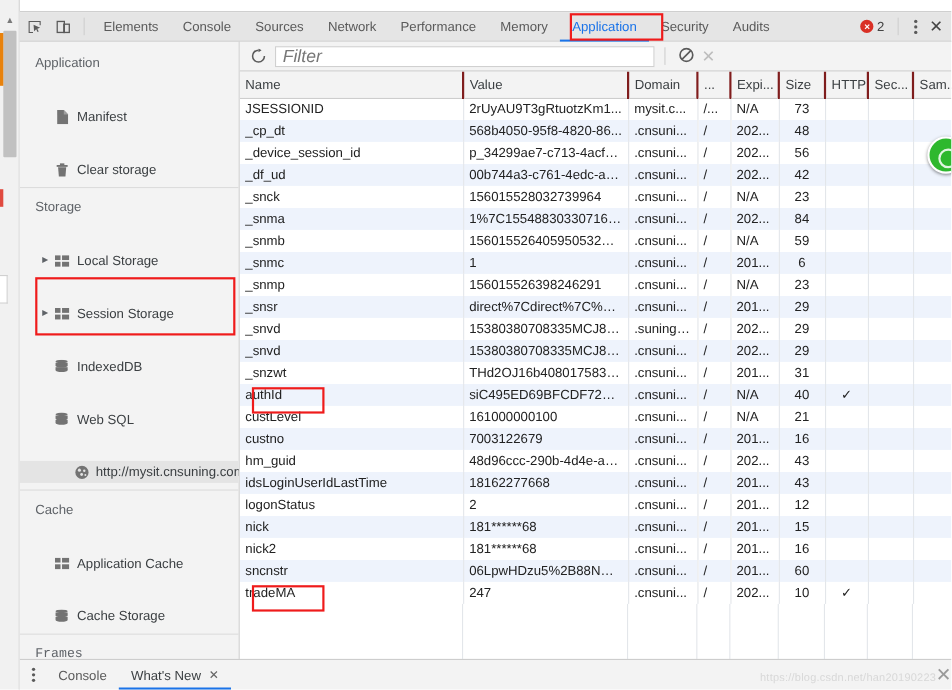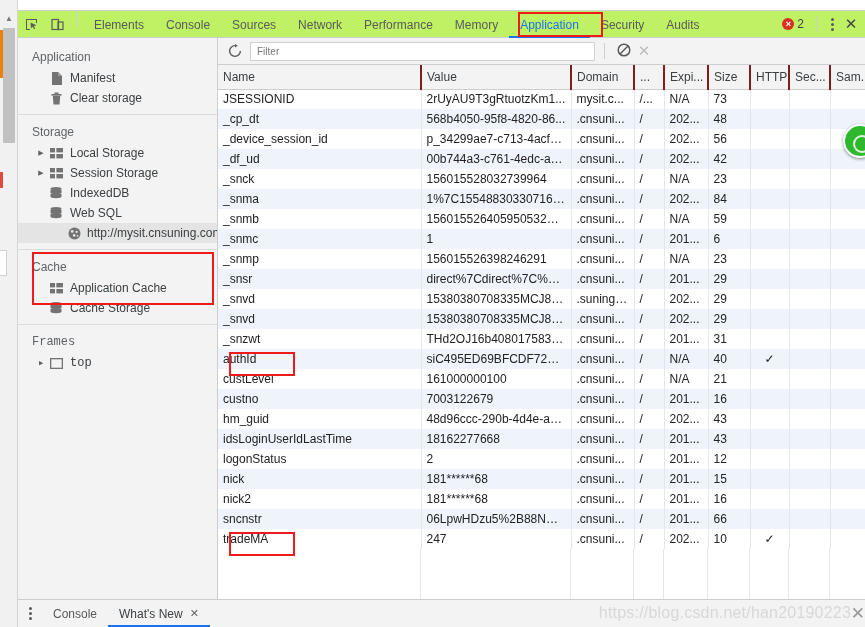--- a/index.html
+++ b/index.html
@@ -35,23 +35,23 @@
   
   .devtools {
     position: absolute; left: 18px; top: 10px;
     width: 847px; height: 617px;
     background: #ffffff;
     border-top: 1px solid #cfcfcf;
   }
 
   
   .toolbar {
-    position: relative; height: 27px; background: #bef264;
+    position: relative; height: 27px; background: #e5e5e5;
     border-bottom: 1px solid #cdcdcd;
-    display: flex; 
+    display: flex; align-items: center;
   }
   .tb-icon {
     width: 26px; height: 26px; display: flex; align-items: center; justify-content: center;
     color: #5a5a5a;
   }
   .tb-sep { width: 1px; height: 16px; background: #cfcfcf; margin: 0 6px; }
   .tabs { display: flex; align-items: stretch; height: 27px; }
   .tab {
     padding: 0 11px; display: flex; align-items: center;
     font-size: 12px; color: #5a5a5a; white-space: nowrap; position: relative;
@@ -81,41 +81,41 @@
     width: 200px; background: #f3f3f3; border-right: 1px solid #cdcdcd;
     padding-top: 8px; position: relative; overflow: hidden;
   }
   .sb-section-title {
     font-size: 12px; color: #5f6368; padding: 4px 0 4px 14px;
   }
   .sb-group { padding-bottom: 6px; border-bottom: 1px solid #dcdcdc; }
   .sb-group.last { border-bottom: none; font-family: Liberation Mono, monospace; }
   .sb-item {
     display: flex; align-items: center; height: 20px;
-    font-size: 12px; color: #3c4043; padding-left: 30px; position: relative;
+    font-size: 12px; color: #3c4043; padding-left: 30px; position: relative; margin-top: 28px;
   }
   .sb-item.indent2 { padding-left: 50px; }
   .sb-item.selected { background: #e4e4e4; }
   .sb-arrow {
     position: absolute; left: 18px; width: 10px; text-align: center;
     font-size: 7px; color: #5f6368; line-height: 20px;
   }
   .sb-ico { width: 16px; margin-right: 6px; display: flex; align-items: center; justify-content: center; color: #5f6368; }
 
   
   .pane { flex: 1; position: relative; background: #fff; overflow: hidden; }
   .filterbar {
     height: 27px; background: #f3f3f3; border-bottom: 1px solid #cdcdcd;
     display: flex; align-items: center; padding: 0 6px;
   }
   .refresh-btn { width: 22px; display:flex; align-items:center; justify-content:center; color:#5a5a5a; }
   .filter-input {
     flex: 1; height: 19px; margin-left: 4px; background: #fff;
-    border: 1px solid #d0d0d0; padding: 0 6px; font-size: 10px; color: #777;
-    display: flex; align-items: center; max-width: 345px;
+    border: 1px solid #d0d0d0; padding: 0 6px; font-size: 16px; color: #777;
+    display: flex; max-width: 345px; font-style: italic;
   }
   .fb-sep { width: 1px; height: 16px; background: #cfcfcf; margin: 0 9px; }
   .clear-ico { width: 20px; text-align:center; color:#5a5a5a; font-size: 14px; }
   .x-ico { width: 20px; text-align:center; color:#bdbdbd; font-size: 15px; }
 
   table.cookies {
     width: 100%; border-collapse: collapse; table-layout: fixed; font-size: 12px;
   }
   table.cookies th {
     background: #f3f3f3; font-weight: normal; text-align: left;
@@ -123,21 +123,21 @@
     border-right: 2px solid #7f1d1d; border-bottom: 1px solid #cdcdcd;
     overflow: hidden; white-space: nowrap;
   }
   table.cookies td {
     height: 20px; padding: 0 5px; color: #222;
     border-right: 1px solid #e3e6ea;
     overflow: hidden; white-space: nowrap; text-overflow: ellipsis;
   }
   table.cookies tr.odd td { background: #ffffff; }
   table.cookies tr.even td { background: #eef3fc; }
-  td.num { text-align: left; }
+  td.num { text-align: center; }
   td.chk { text-align: center; color: #555; }
 
   .col-name  { width: 203px; }
   .col-value { width: 150px; }
   .col-domain{ width: 63px; }
   .col-path  { width: 30px; }
   .col-exp   { width: 44px; }
   .col-size  { width: 42px; }
   .col-http  { width: 39px; }
   .col-sec   { width: 41px; }
@@ -170,21 +170,21 @@
   .dtab {
     height: 27px; display: flex; align-items: center; padding: 0 11px;
     font-size: 12px; color: #5a5a5a; position: relative; white-space: nowrap;
   }
   .dtab.active { color: #3c4043; }
   .dtab.active::after { content:""; position:absolute; left:0; right:0; bottom:0; height:2px; background:#1a73e8; }
   .dtab .dclose { margin-left: 7px; font-size: 11px; color: #666; }
 
   .watermark {
     position: absolute; right: 14px; bottom: 5px;
-    font-size: 16px; color: #d8d8d8; letter-spacing: .2px;
+    font-size: 10px; color: #d8d8d8; letter-spacing: .2px;
     user-select: none; z-index: 35; white-space: nowrap;
   }
   .wm-x { position: absolute; right: 0px; bottom: 3px; font-size: 17px; color: #9a9a9a; z-index: 36; }
 </style>
 </head>
 <body>
 
 <div id="app">
 
   <div class="page-scroll-strip">
@@ -670,21 +670,21 @@
                   <td class="chk"></td>
                   <td class="chk"></td>
                   <td class="chk"></td>
                 </tr>
                 <tr class="even">
                   <td>sncnstr</td>
                   <td>06LpwHDzu5%2B88NGT...</td>
                   <td>.cnsuni...</td>
                   <td>/</td>
                   <td>201...</td>
-                  <td class="num">66</td>
+                  <td class="num">60</td>
                   <td class="chk"></td>
                   <td class="chk"></td>
                   <td class="chk"></td>
                 </tr>
                 <tr class="odd">
                   <td>tradeMA</td>
                   <td>247</td>
                   <td>.cnsuni...</td>
                   <td>/</td>
                   <td>202...</td>

